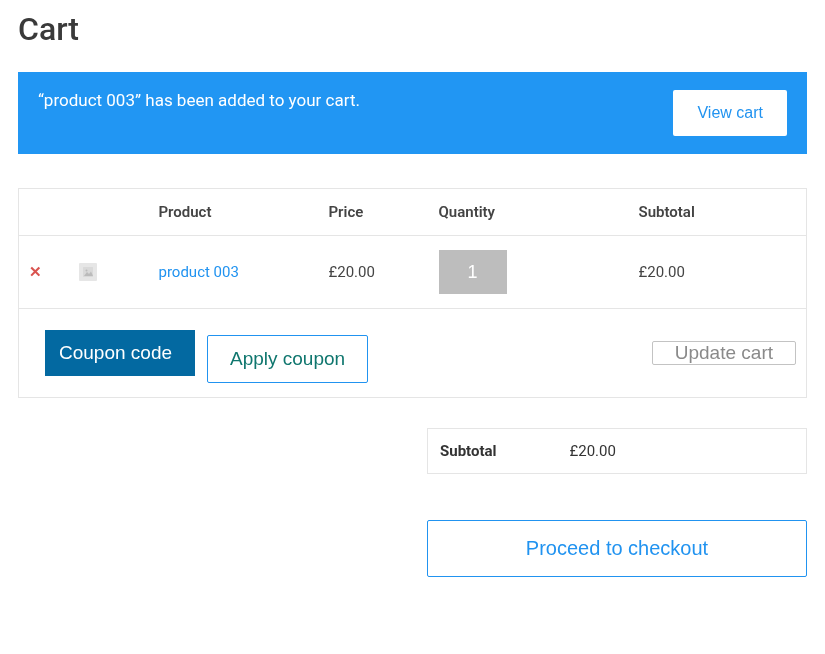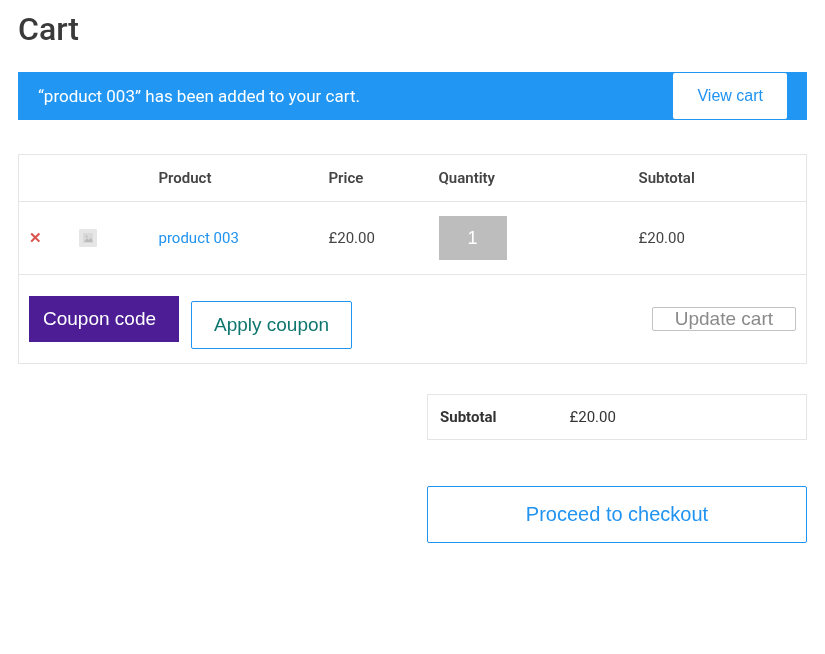--- a/index.html
+++ b/index.html
@@ -12,23 +12,22 @@
     }
     h1.page-title {
       font-size: 32px;
       font-weight: 500;
       color: #3a3a3a;
       margin-bottom: 24px;
     }
     .notice {
       background: #2196f3;
       color: #fff;
-      padding: 1px 20px;
+      padding: 18px 20px;
       display: flex;
-      align-items: center;
       justify-content: space-between;
       margin-bottom: 34px;
     }
     .notice-text { font-size: 17px; font-weight: 400; }
     .view-cart-btn {
       background: #fff;
       color: #2193f0;
       border: none;
       padding: 14px 24px;
       font-size: 16px;
@@ -78,26 +77,27 @@
       color: #fff;
       border: none;
       text-align: center;
       font-size: 18px;
       font-weight: 500;
     }
     .actions-row td { padding: 16px 10px; }
     .actions-wrap { display: flex; align-items: center; justify-content: space-between; gap: 10px; }
     .actions-left { display: flex; gap: 12px; align-items: center; }
     .coupon-input {
-      background: #4c1d95;
+      background: #0369a1;
       color: #fff;
       border: none;
       padding: 12px 14px;
       font-size: 19px;
       width: 150px;
+      margin-left: 16px;
     }
     .coupon-input::placeholder { color: #fff; }
     .apply-coupon-btn {
       background: #fff;
       color: #0f766e;
       border: 1px solid #2193f0;
       padding: 12px 22px;
       font-size: 19px;
       border-radius: 2px;
       cursor: pointer;

